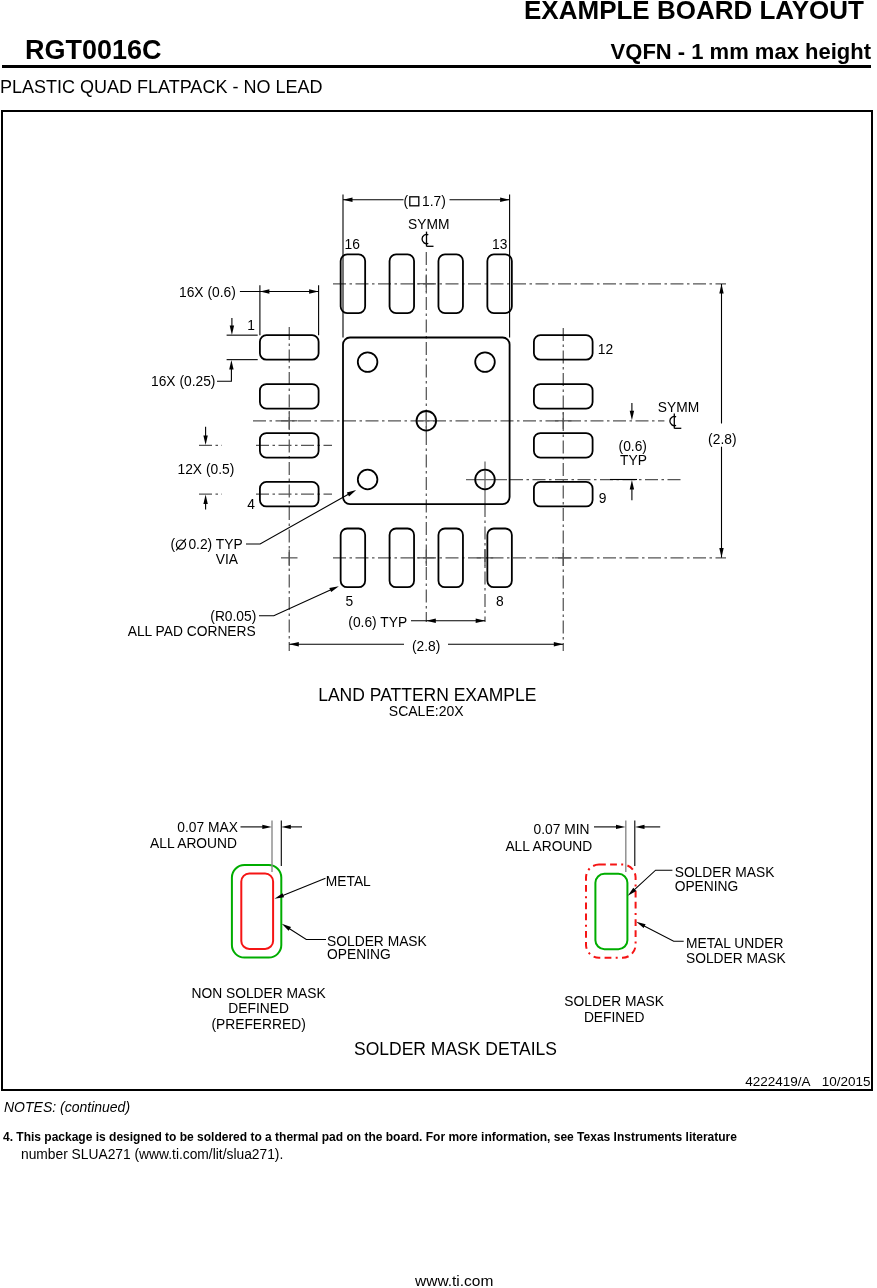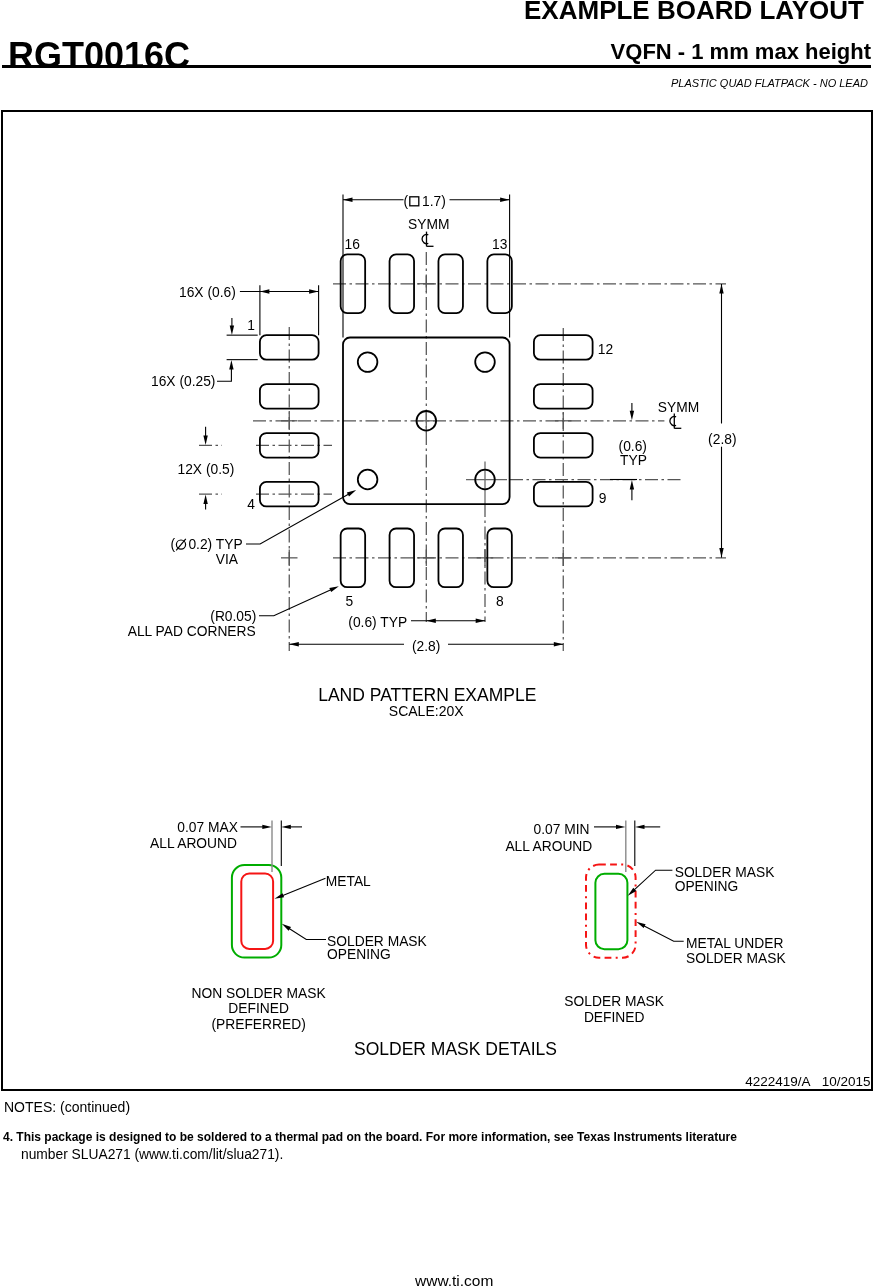--- a/index.html
+++ b/index.html
@@ -11,28 +11,28 @@
   .t{stroke:#000;stroke-width:1.1;fill:none;}
   .d{stroke:#555555;stroke-width:1.25;fill:none;stroke-dasharray:13 3.5 2.5 3.5;}
   .g{stroke:#666666;stroke-width:1.25;fill:none;}
   .a{fill:#000;stroke:none;}
   .lbl{font-size:13.8px;}
 </style>
 </head>
 <body>
 
 <div class="abs" style="left:0;right:13px;top:-5px;text-align:right;font-size:26px;font-weight:bold;">EXAMPLE BOARD LAYOUT</div>
-<div class="abs" style="left:8px;top:35px;font-size:36px;font-weight:bold;">RGT0016C</div>
+<div class="abs" style="left:25px;top:35px;font-size:27px;font-weight:bold;">RGT0016C</div>
 <div class="abs" style="left:0;right:6px;top:39px;text-align:right;font-size:22px;font-weight:bold;padding-left:26px;">VQFN - 1 mm max height</div>
 <div class="abs" style="left:2px;top:65px;width:869px;height:2.6px;background:#000;"></div>
-<div class="abs" style="left:0;right:9px;top:76.5px;text-align:right;font-size:11px;font-style:italic;">PLASTIC QUAD FLATPACK - NO LEAD</div>
+<div class="abs" style="left:0;right:9px;top:76.5px;font-size:18px;">PLASTIC QUAD FLATPACK - NO LEAD</div>
 
 <div class="abs" style="left:1px;top:110px;width:868px;height:977px;border:2px solid #000;"></div>
 
-<div class="abs" style="left:4px;top:1098.5px;font-size:14px;">NOTES: (continued)</div>
+<div class="abs" style="left:4px;top:1098.5px;font-size:14px;font-style:italic;">NOTES: (continued)</div>
 <div class="abs" style="left:3px;top:1129.6px;font-size:12px;font-weight:bold;">4. This package is designed to be soldered to a thermal pad on the board. For more information, see Texas Instruments literature</div>
 <div class="abs" style="left:21px;top:1146.7px;font-size:13.8px;">number SLUA271 (www.ti.com/lit/slua271).</div>
 <div class="abs" style="left:415px;top:1271.5px;font-size:15.5px;">www.ti.com</div>
 <svg width="877" height="1288" viewBox="0 0 877 1288">
 
 <line class="d" x1="253" y1="420.8" x2="664.4" y2="420.8"></line>
 <line class="d" x1="426.3" y1="252" x2="426.3" y2="622"></line>
 <line class="d" x1="333" y1="283.75" x2="726" y2="283.75"></line>
 <line class="d" x1="333" y1="557.85" x2="726" y2="557.85"></line>
 <line class="d" x1="289.25" y1="327" x2="289.25" y2="651"></line>

